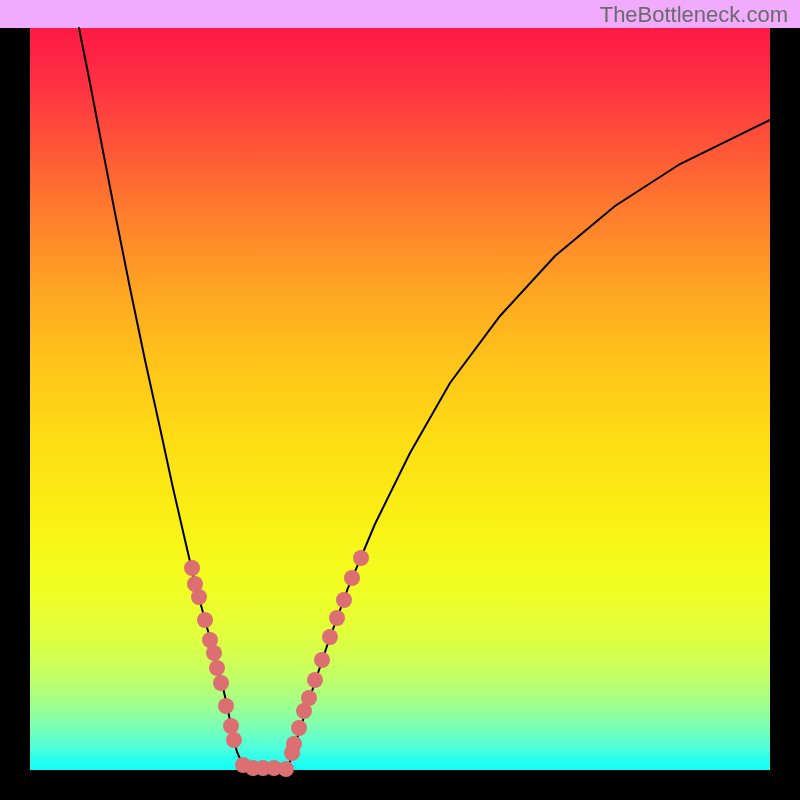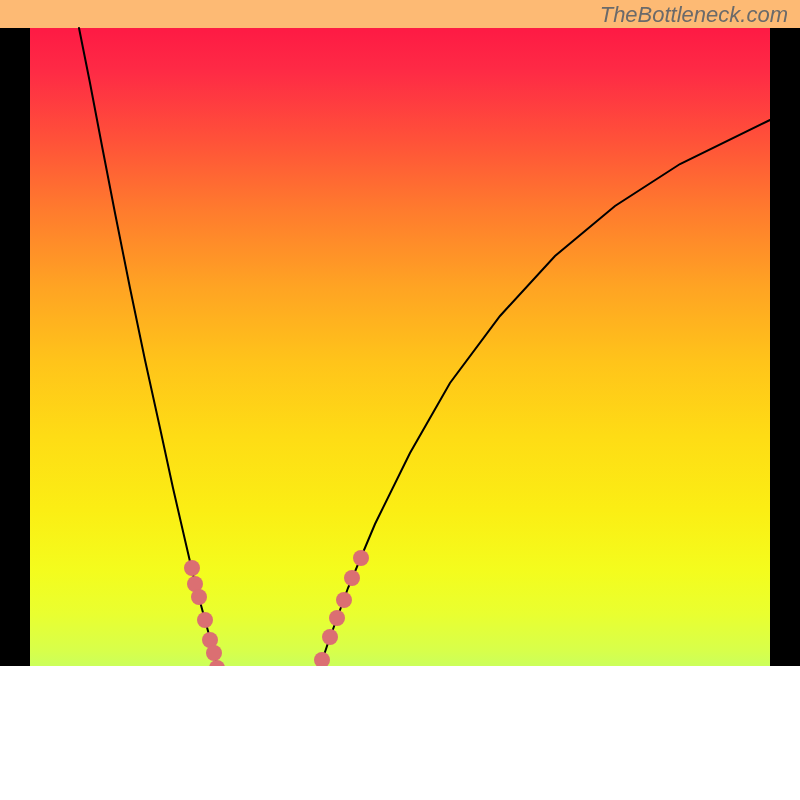--- a/index.html
+++ b/index.html
@@ -4,23 +4,22 @@
 <style>
   body {
     margin: 0;
     padding: 0;
     background: #fff;
     font-family: Arial, Helvetica, sans-serif;
   }
   .frame {
     position: relative;
     width: 800px;
-    height: 666px;
-    background: #fdba74;
-    font-style: italic;
+    height: 800px;
+    background: #f0abfc;
   }
   .watermark {
     position: absolute;
     top: 2px;
     right: 12px;
     color: #6a6a6a;
     font-size: 22px;
     letter-spacing: 0px;
     font-weight: 400;
   }

